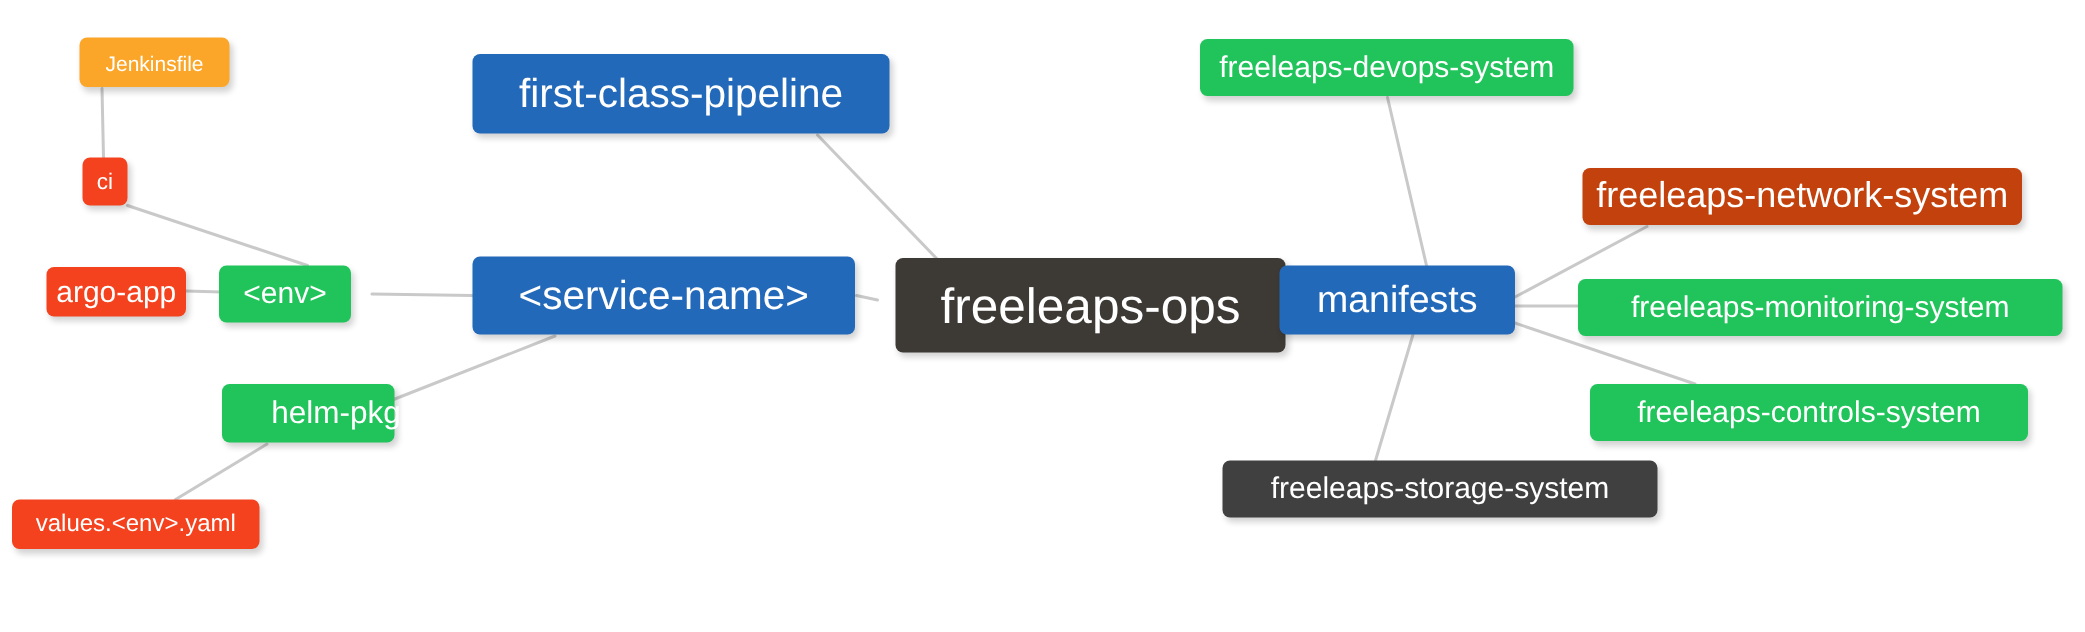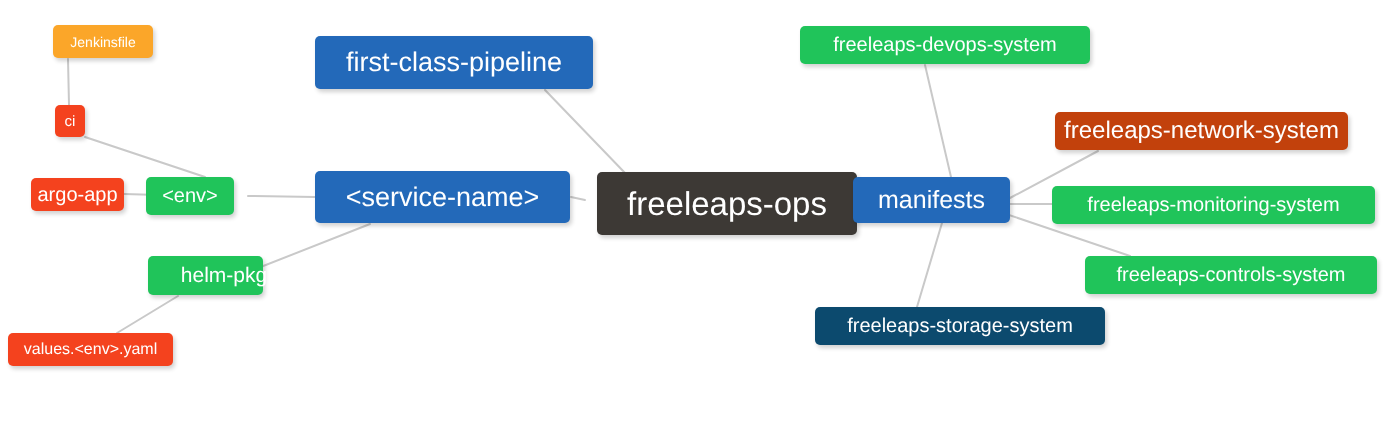--- a/index.html
+++ b/index.html
@@ -85,29 +85,29 @@
       </div>
       <div class="node" style="left: 55px; top: 105px; width: 30px; height: 32px; background: rgb(244, 66, 30); font-size: 15px;">
         <span class="node-label">ci</span>
       </div>
       <div class="node" style="left: 31px; top: 178px; width: 93px; height: 33px; background: rgb(244, 66, 30); font-size: 20px;">
         <span class="node-label">argo-app</span>
       </div>
       <div class="node" style="left: 8px; top: 333px; width: 165px; height: 33px; background: rgb(244, 66, 30); font-size: 16px;">
         <span class="node-label">values.&lt;env&gt;.yaml</span>
       </div>
-      <div class="node" style="left: 800px; top: 26px; width: 290px; height: 38px; background: rgb(32, 196, 90); font-size: 20px; text-align: right;">
+      <div class="node" style="left: 800px; top: 26px; width: 249px; height: 38px; background: rgb(32, 196, 90); font-size: 20px; text-align: right;">
         <span class="node-label">freeleaps-devops-system</span>
       </div>
       <div class="node" style="left: 1055px; top: 112px; width: 293px; height: 38px; background: #c2410c; font-size: 24px;">
         <span class="node-label">freeleaps-network-system</span>
       </div>
       <div class="node" style="left: 1052px; top: 186px; width: 323px; height: 38px; background: rgb(32, 196, 90); font-size: 20px;">
         <span class="node-label">freeleaps-monitoring-system</span>
       </div>
-      <div class="node" style="left: 1060px; top: 256px; width: 292px; height: 38px; background: rgb(32, 196, 90); font-size: 20px; margin-left: 25px;">
+      <div class="node" style="left: 1060px; top: 256px; width: 292px; height: 38px; background: rgb(32, 196, 90); font-size: 20px;">
         <span class="node-label">freeleaps-controls-system</span>
       </div>
-      <div class="node" style="left: 815px; top: 307px; width: 290px; height: 38px; background: #0c4a6e; font-size: 20px;">
+      <div class="node" style="left: 815px; top: 307px; width: 290px; height: 38px; background: #404040; font-size: 20px;">
         <span class="node-label">freeleaps-storage-system</span>
       </div>
     </div>
 </div>
 
 </body></html>

